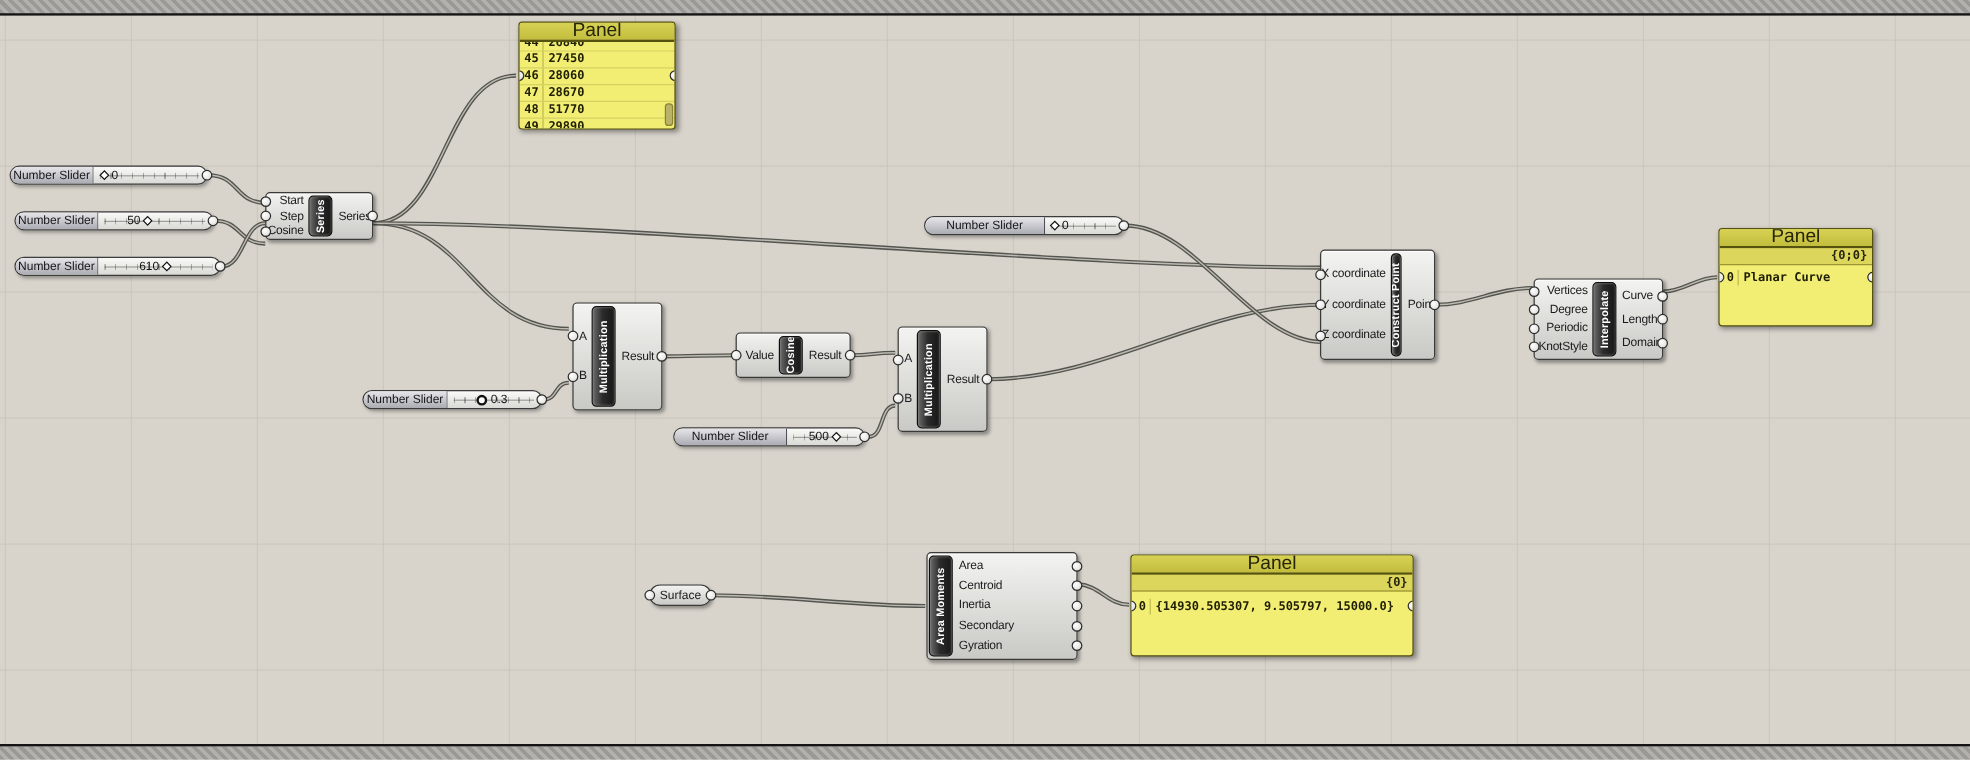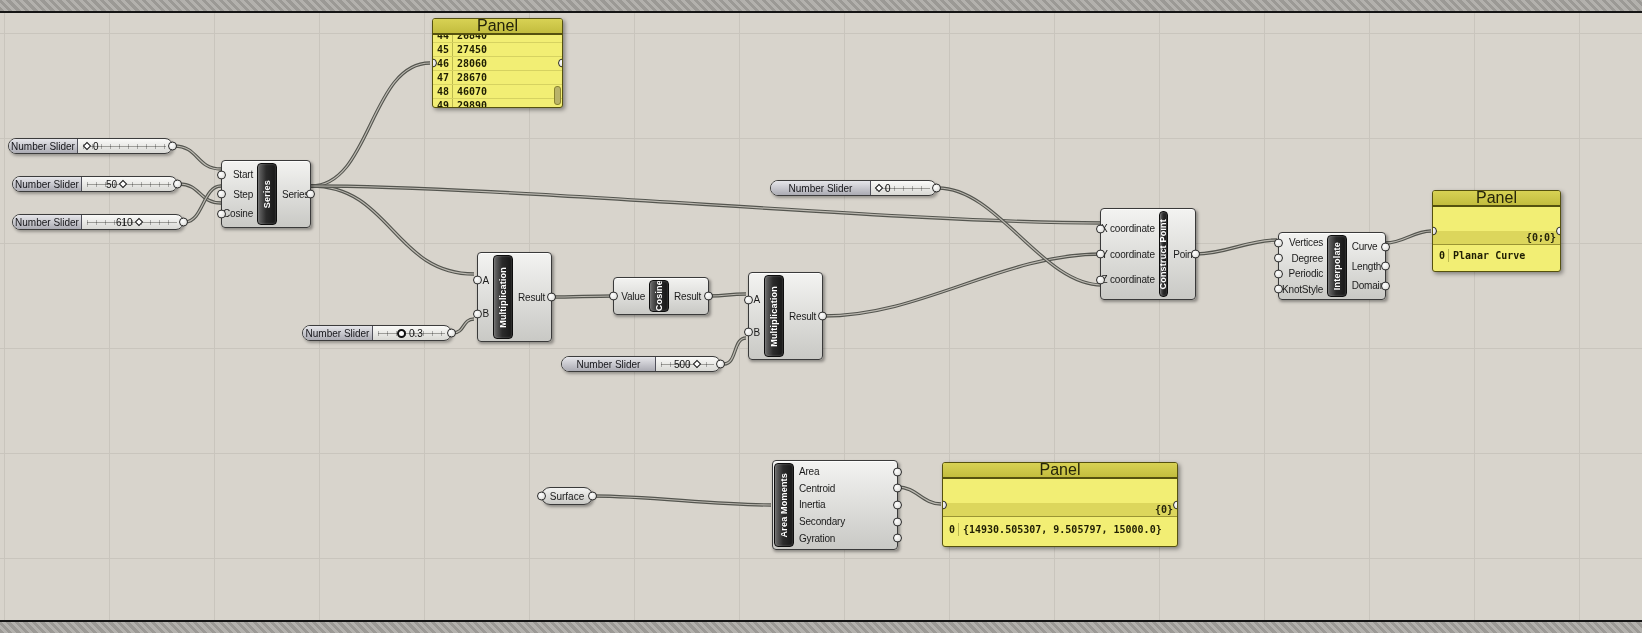--- a/index.html
+++ b/index.html
@@ -62,21 +62,21 @@
   .grip-d{width:6px;height:6px;background:#fff;border:1.5px solid #111;transform:rotate(45deg);box-sizing:border-box;}
   .grip-r{width:9px;height:9px;background:#fff;border:2px solid #111;border-radius:50%;box-sizing:border-box;}
 
   
   .panel{border:1px solid #55510f;border-radius:3px;background:#F2EE74;
     box-shadow:2px 2px 4px rgba(0,0,0,.4);overflow:hidden;display:flex;flex-direction:column;}
   .ptitle{height:14px;line-height:14px;text-align:center;font-size:16px;color:#26250a;
     background:linear-gradient(180deg,#D8D254,#C3BD3E);border-bottom:2px solid #55510f;flex:none;}
   .psub{height:13px;line-height:13px;text-align:right;padding-right:4px;
     font-family:"DejaVu Sans Mono",monospace;font-size:10px;font-weight:bold;color:#26250a;
-    background:#DCD65C;border-bottom:1px solid #9a9433;flex:none;margin-top:24px;}
+    background:#DCD65C;border-bottom:1px solid #9a9433;flex:none;}
   .pbody{position:relative;flex:1;overflow:hidden;}
   .prow{display:flex;height:13px;line-height:13px;border-bottom:1px solid rgba(90,85,10,.18);
     font-family:"DejaVu Sans Mono",monospace;font-size:10px;font-weight:bold;color:#1f1e03;}
   .pidx{flex:none;text-align:right;padding-right:3px;border-right:1px solid rgba(90,85,10,.35);}
   .pval{padding-left:4px;white-space:nowrap;}
   .thumb{position:absolute;right:1px;bottom:2px;width:5px;height:17px;border-radius:3px;
     background:#b9b36a;border:1px solid #8a8430;}
 </style>
 </head>
 <body>
@@ -195,21 +195,21 @@
     <div class="slabel" style="width:94px;">Number Slider</div>
     <div class="strack">
       <div class="spos" style="left:18px;">
         <span class="sval">500</span>
         <span class="grip-d"></span>
       </div>
     </div>
     <span class="nub out"></span>
   </div>
 
-  <div class="node comp" style="left:221px;top:160px;width:90px;height:68px;">
+  <div class="node comp" style="left:221px;top:160px;width:90px;height:40px;">
     <div class="ports in" style="width:34px;">
       <div class="port">
           <span class="nub in"></span>
           <span class="plabel">Start</span>
         </div>
       <div class="port">
           <span class="nub in"></span>
           <span class="plabel">Step</span>
         </div>
       <div class="port">
@@ -402,21 +402,21 @@
       <div class="prow">
         <span class="pidx" style="width:16px;">46</span>
         <span class="pval">28060</span>
       </div>
       <div class="prow">
         <span class="pidx" style="width:16px;">47</span>
         <span class="pval">28670</span>
       </div>
       <div class="prow">
         <span class="pidx" style="width:16px;">48</span>
-        <span class="pval">46070</span>
+        <span class="pval">51770</span>
       </div>
       <div class="prow">
         <span class="pidx" style="width:16px;">49</span>
         <span class="pval">29890</span>
       </div>
       <div class="thumb"></div>
     </div>
     <span class="nub in"></span>
     <span class="nub out"></span>
   </div>

